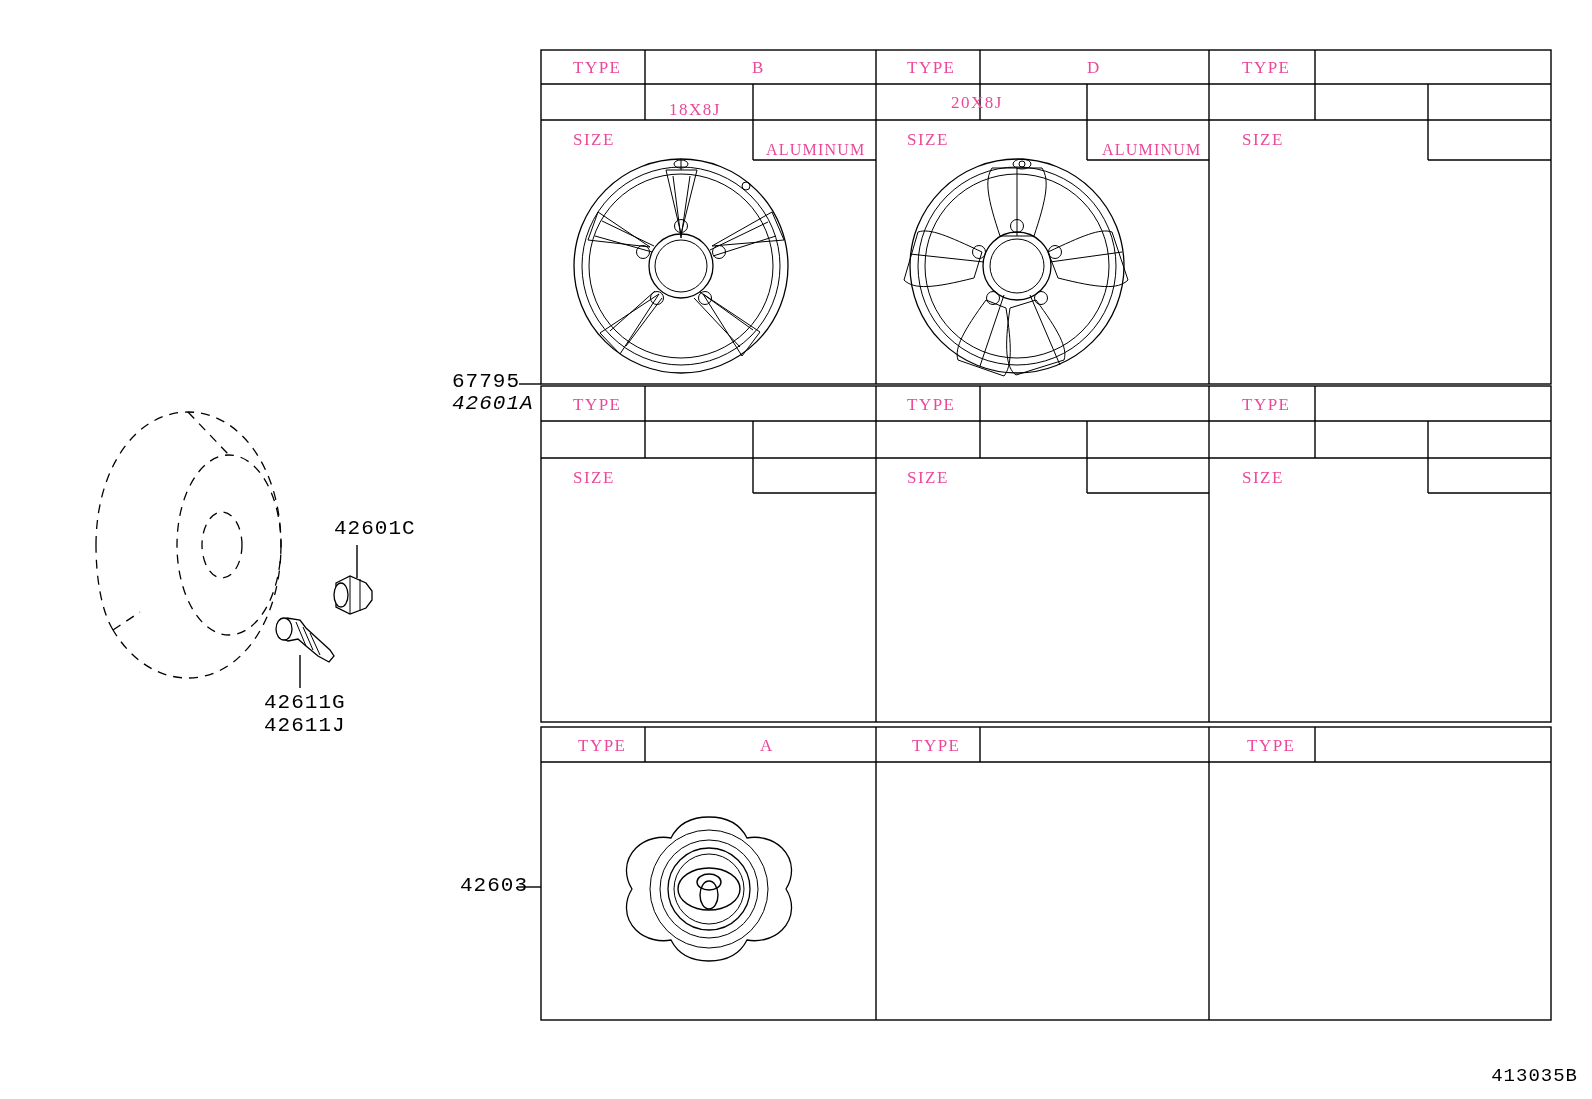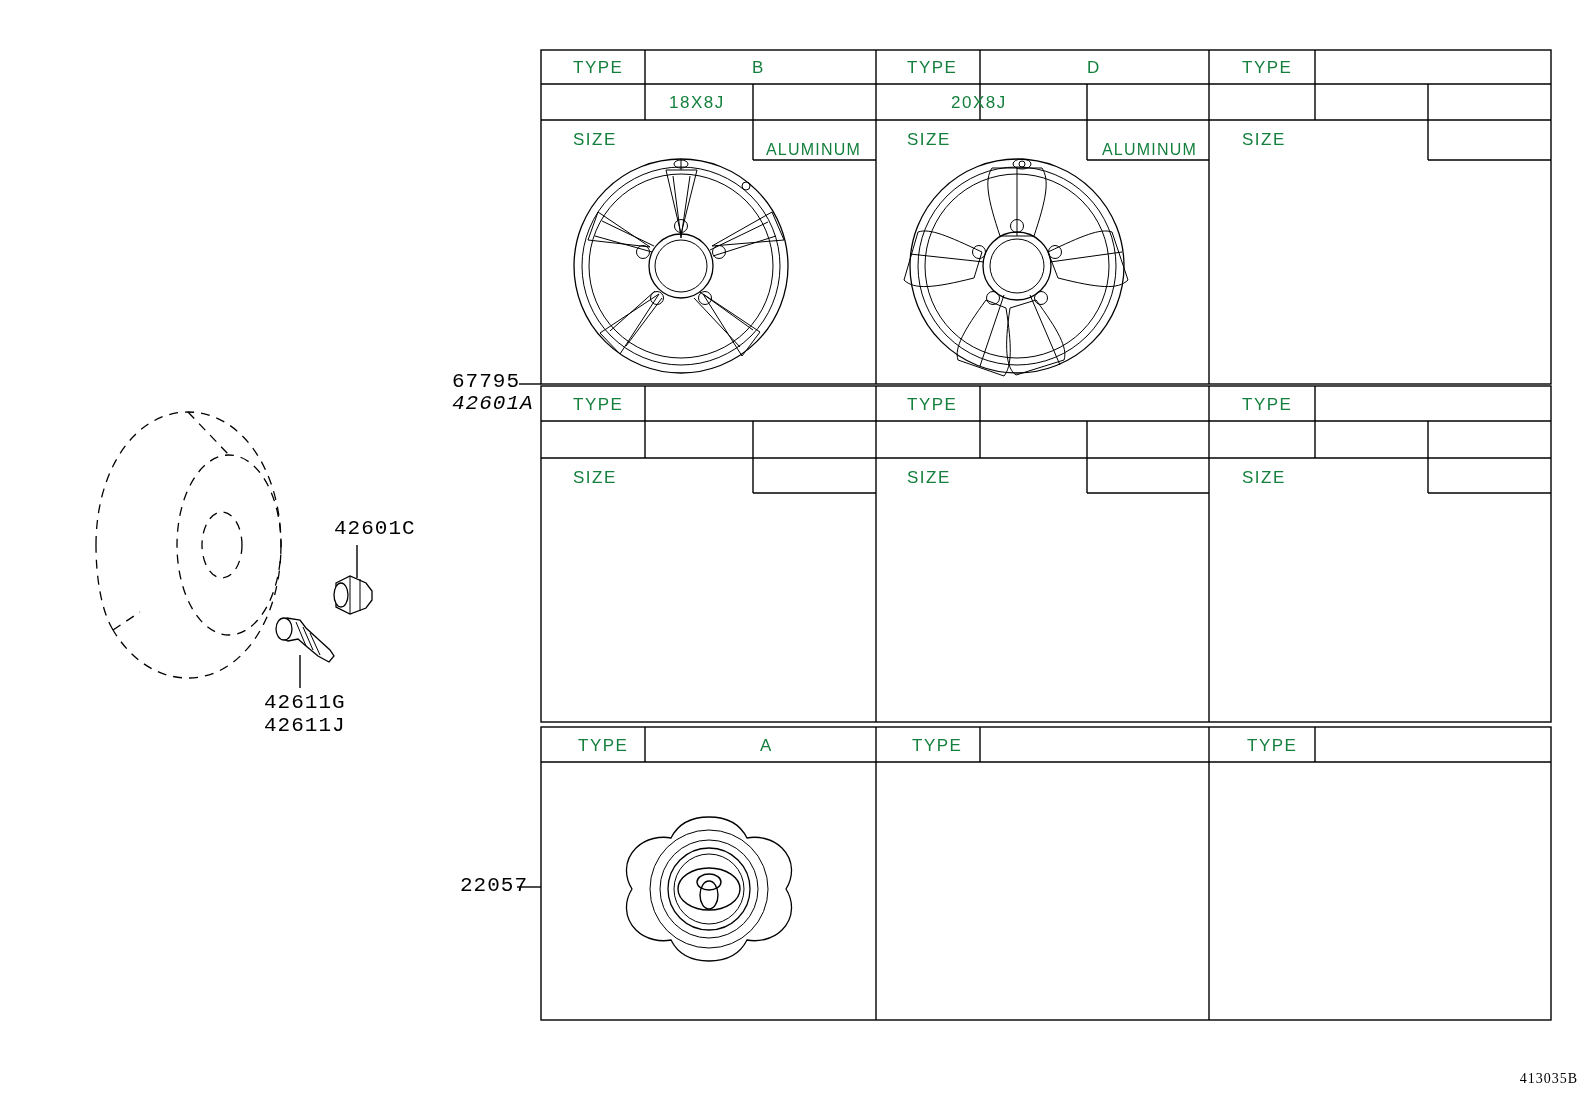--- a/index.html
+++ b/index.html
@@ -27,38 +27,38 @@
     font-family: "Liberation Mono", monospace;
     font-size: 21px;
     letter-spacing: 1px;
     white-space: pre;
     color: #000;
   }
 
   
   .lbl {
     position: absolute;
-    font-family: Liberation Sans, sans-serif;
+    font-family: Liberation Serif, serif;
     font-size: 17px;
     letter-spacing: 1.5px;
-    color: #15803d;
+    color: #ec4899;
     white-space: pre;
   }
   .lbl.type { font-size: 17px; }
   .lbl.size { font-size: 17px; margin-top: 37px; }
   .lbl.val  { font-size: 17px; }
   .lbl.alum { font-size: 16px; letter-spacing: 1.2px; }
 
   
   .footer-code {
     position: absolute;
     right: 14px;
     bottom: 12px;
-    font-family: Liberation Serif, serif;
-    font-size: 14px;
+    font-family: Liberation Mono, monospace;
+    font-size: 19px;
     letter-spacing: 1px;
   }
 
   svg { display: block; }
   .ln { fill: none; stroke: #000; stroke-width: 1.4; }
   .ln-thin { fill: none; stroke: #000; stroke-width: 1; }
   .ln-dash { fill: none; stroke: #000; stroke-width: 1.3; stroke-dasharray: 9 7; }
   .fillw { fill: #fff; stroke: #000; stroke-width: 1.3; }
 </style>
 </head>
@@ -252,26 +252,26 @@
       <ellipse class="ln" cx="709" cy="882" rx="12" ry="8"></ellipse>
       <ellipse class="ln" cx="709" cy="895" rx="9" ry="14"></ellipse>
     </g>
   </svg>
 
   <div class="callout" style="left:452px; top:370px;">67795</div>
   <div class="callout" style="left:452px; top:392px;font-style:italic;">42601A</div>
   <div class="callout" style="left:334px; top:517px;">42601C</div>
   <div class="callout" style="left:264px; top:691px;">42611G</div>
   <div class="callout" style="left:264px; top:714px;">42611J</div>
-  <div class="callout" style="left:460px; top:874px;">22057</div>
+  <div class="callout" style="left:460px; top:874px;">42603</div>
 
   <div class="lbl type" style="left:573px; top:58px;">TYPE</div>
   <div class="lbl val" style="left:752px; top:58px;">B</div>
   <div class="lbl size" style="left:573px; top:93px;">SIZE</div>
-  <div class="lbl val" style="left:669px; top:93px;">18X8J</div>
+  <div class="lbl val" style="left:669px; top:100px;">18X8J</div>
   <div class="lbl alum" style="left:766px; top:141px;">ALUMINUM</div>
 
   <div class="lbl type" style="left:907px; top:58px;">TYPE</div>
   <div class="lbl val" style="left:1087px; top:58px;">D</div>
   <div class="lbl size" style="left:907px; top:93px;">SIZE</div>
   <div class="lbl val" style="left:951px; top:93px;">20X8J</div>
   <div class="lbl alum" style="left:1102px; top:141px;">ALUMINUM</div>
 
   <div class="lbl type" style="left:1242px; top:58px;">TYPE</div>
   <div class="lbl val" style="left:1430px; top:58px;"></div>

